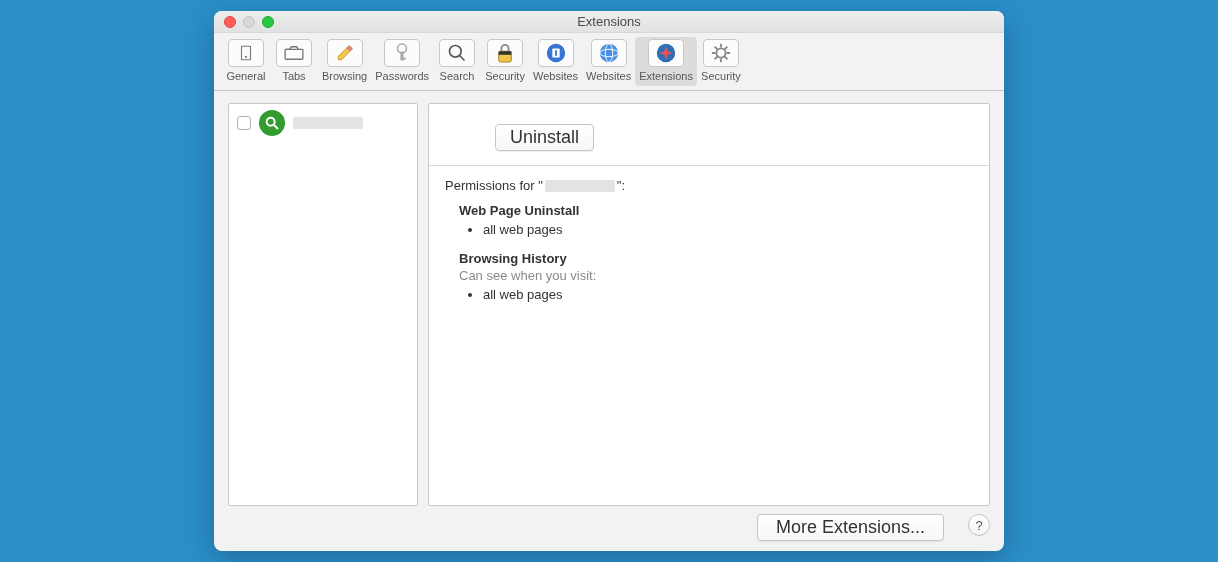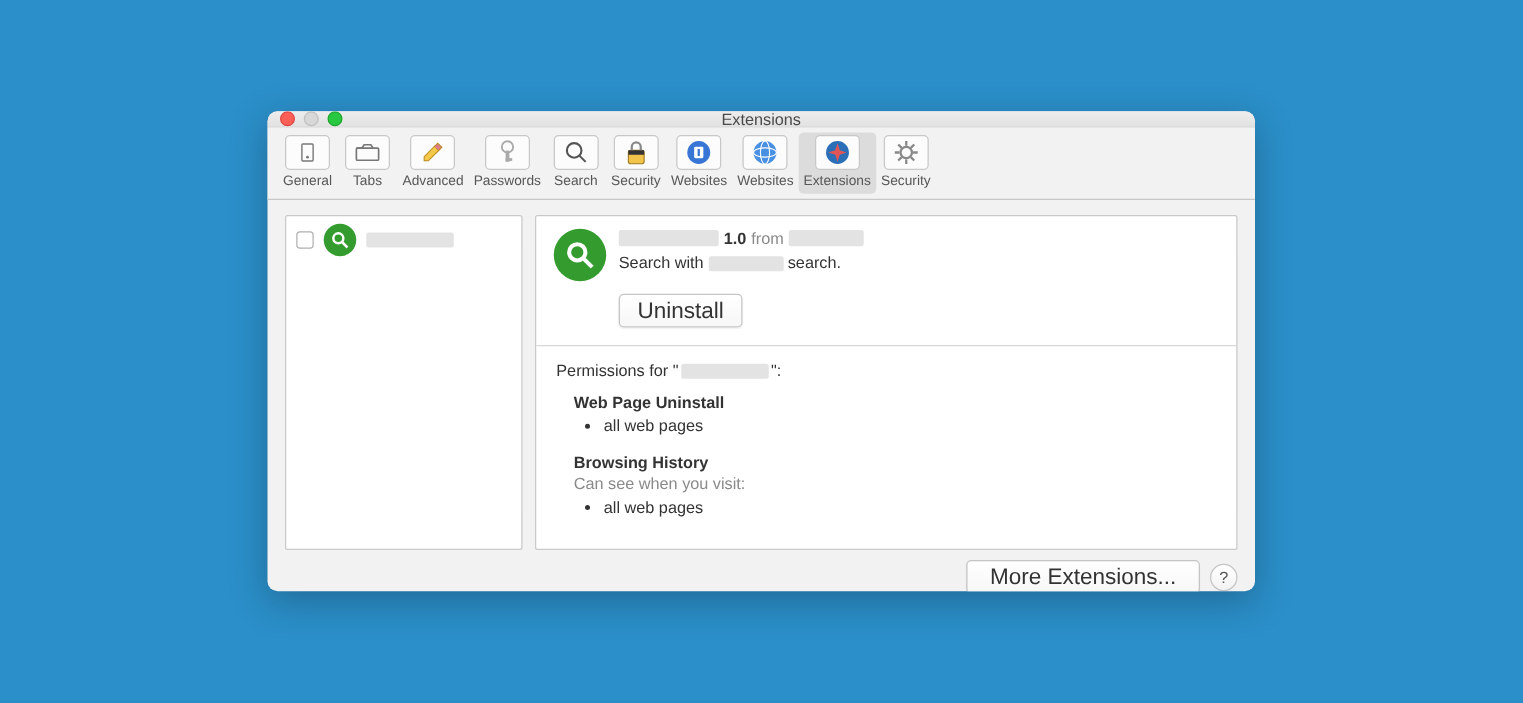--- a/index.html
+++ b/index.html
@@ -9,21 +9,21 @@
       width: 1218px;
       height: 562px;
       display: flex;
       justify-content: center;
       align-items: center;
       font-size: 13px;
       color: #333;
     }
     .window {
       width: 790px;
-      height: 384px;
+      height: 540px;
       background: #f2f2f2;
       border-radius: 8px;
       box-shadow: 0 8px 30px rgba(0,0,0,0.25);
       display: flex;
       flex-direction: column;
       overflow: hidden;
     }
     .titlebar {
       height: 22px;
       background: linear-gradient(#ededed,#e2e2e2);
@@ -170,22 +170,22 @@
     }
     .perm-title { display:flex; align-items:center; gap:2px; margin-bottom:10px;}
     .perm-section { margin-left:14px; margin-bottom:14px; }
     .perm-h { font-weight:600; color:#333; }
     .perm-sub { color:#8a8a8a; margin-top:2px; }
     .perm-list { margin:4px 0 0 24px; }
     .perm-list li { margin-top:2px; }
     .bottom-bar {
       display:flex;
       justify-content:flex-end;
-      align-items:center;
-      gap:8px;
+      align-items:flex-start;
+      gap:24px;
     }
     .help-btn {
       width:22px; height:22px;
       border:1px solid #c5c5c5;
       border-radius:50%;
       background:linear-gradient(#fff,#f3f3f3);
       display:flex;align-items:center;justify-content:center;
       font-size:13px;
       color:#555;
     }
@@ -223,21 +223,21 @@
       </div>
       <span class="tool-label">Tabs</span>
     </div>
     <div class="tool-item">
       <div class="tool-icon">
         <svg width="20" height="20" viewBox="0 0 24 24">
             <path d="M4 20 L4 16 L14 6 L18 10 L8 20 Z" fill="#f4c94a" stroke="#b88a1c" stroke-width="1"></path>
             <path d="M14 6 L17 3 L21 7 L18 10" fill="#e07b8a" stroke="#b88a1c" stroke-width="1"></path>
           </svg>
       </div>
-      <span class="tool-label">Advanced</span>
+      <span class="tool-label">Browsing</span>
     </div>
     <div class="tool-item">
       <div class="tool-icon">
         <svg width="18" height="22" viewBox="0 0 24 28">
             <circle cx="12" cy="8" r="6" fill="none" stroke="#aaa" stroke-width="2"></circle>
             <rect x="10" y="12" width="4" height="12" fill="#aaa"></rect>
             <rect x="10" y="20" width="7" height="3" fill="#aaa"></rect>
           </svg>
       </div>
       <span class="tool-label">Passwords</span>
@@ -321,41 +321,20 @@
                 <circle cx="10" cy="10" r="6" fill="none" stroke="#fff" stroke-width="3"></circle>
                 <line x1="15" y1="15" x2="21" y2="21" stroke="#fff" stroke-width="3"></line>
               </svg>
           </div>
           <span class="redacted" style="width:70px;height:12px;"></span>
         </div>
       </div>
 
       <div class="detail">
         <div class="detail-top">
-          <div class="detail-header">
-            <div class="big-ext-icon">
-              <svg width="26" height="26" viewBox="0 0 24 24">
-                  <circle cx="10" cy="10" r="6" fill="none" stroke="#fff" stroke-width="3"></circle>
-                  <line x1="15" y1="15" x2="21" y2="21" stroke="#fff" stroke-width="3"></line>
-                </svg>
-            </div>
-            <div class="detail-body">
-              <div class="detail-title-line">
-                <span class="redacted" style="width:80px;height:13px;"></span>
-                <span style="font-weight:600">1.0</span>
-                <span style="color:#8a8a8a">from</span>
-                <span class="redacted" style="width:60px;height:13px;"></span>
-              </div>
-              <div class="detail-desc">
-                <span>Search with</span>
-                <span class="redacted" style="width:60px;height:12px;vertical-align:middle;"></span>
-                <span>search.</span>
-              </div>
-            </div>
-          </div>
           <div class="uninstall-row">
             <button class="mac-button">Uninstall</button>
           </div>
         </div>
 
         <div class="perm-body">
           <div class="perm-title">
             <span>Permissions for "</span>
             <span class="redacted" style="width:70px;height:12px;"></span>
             <span>":</span>

